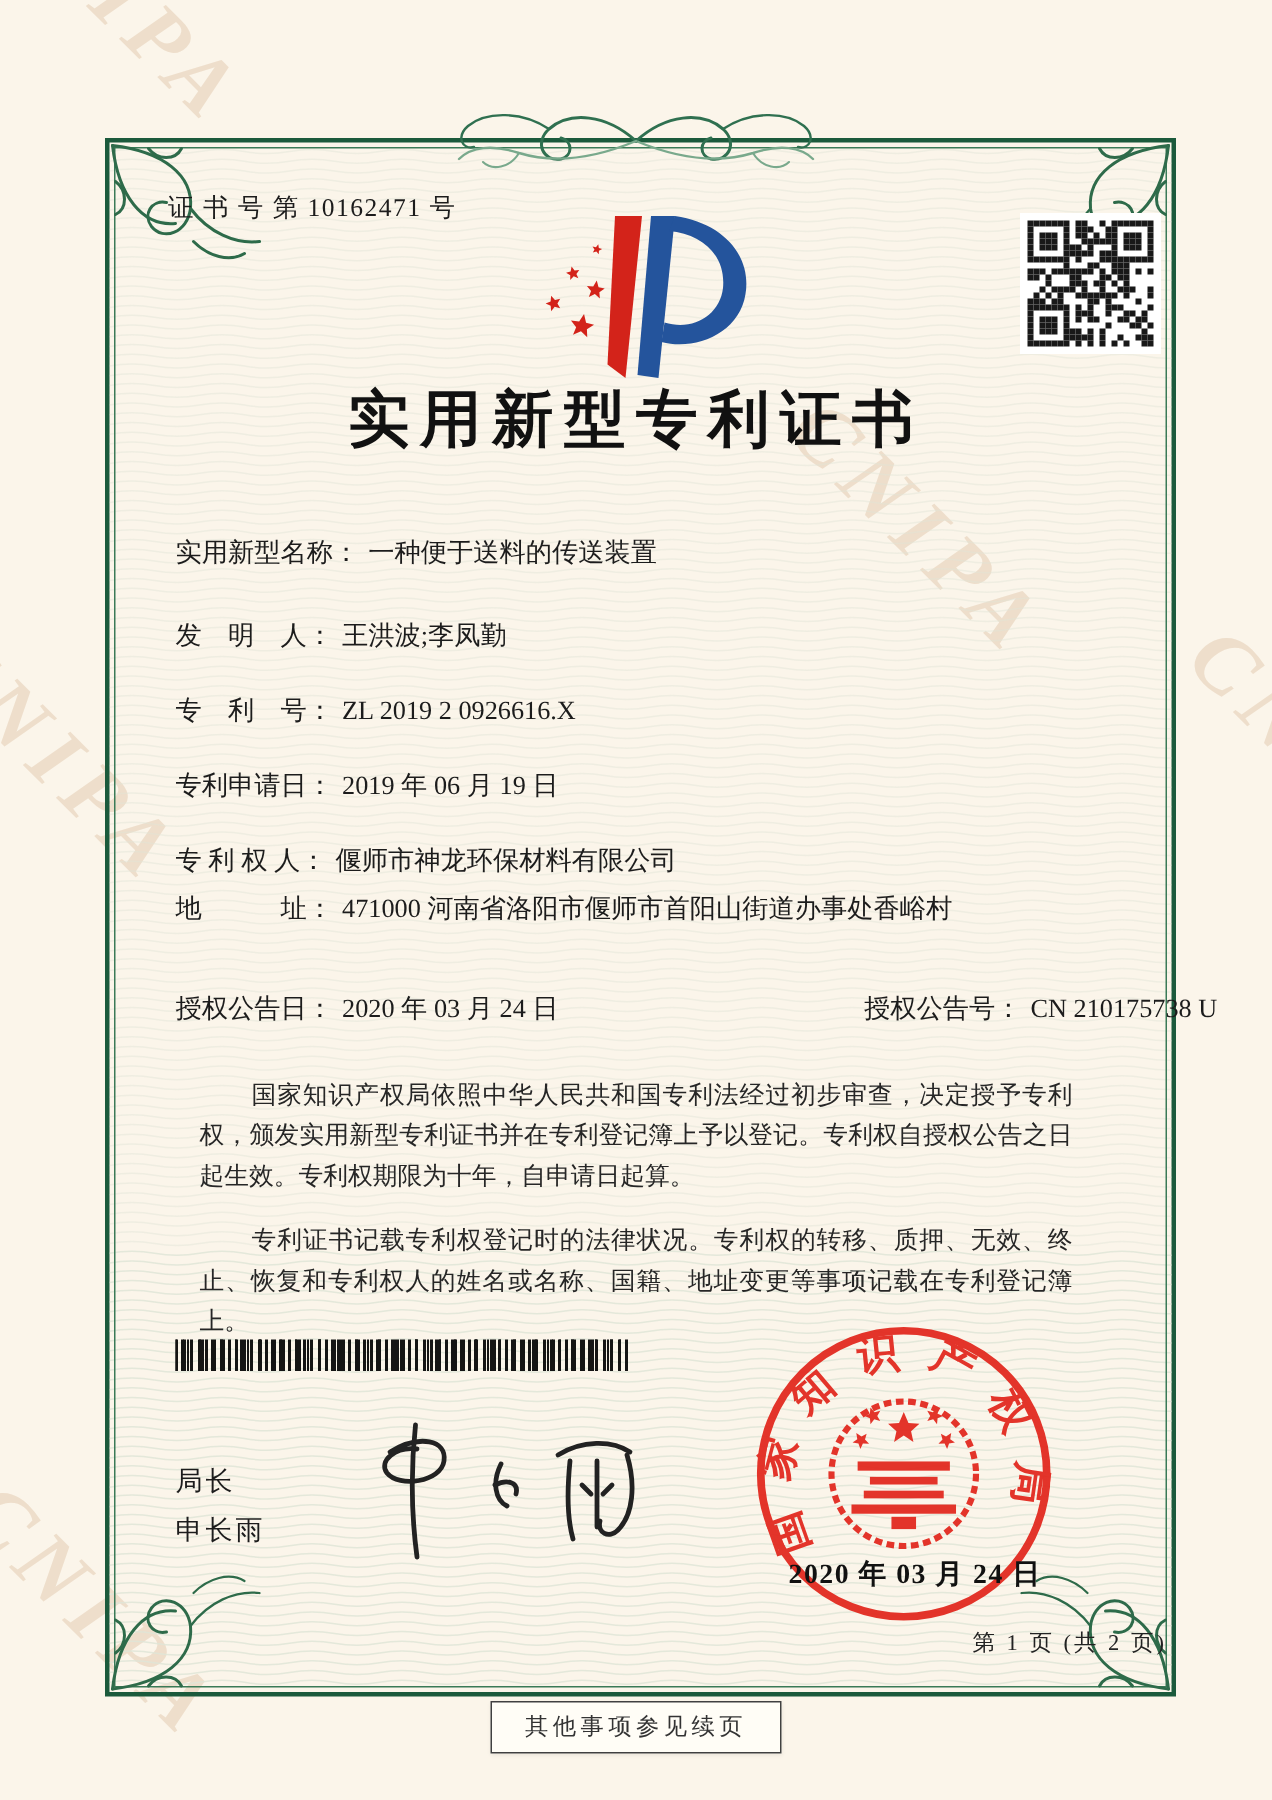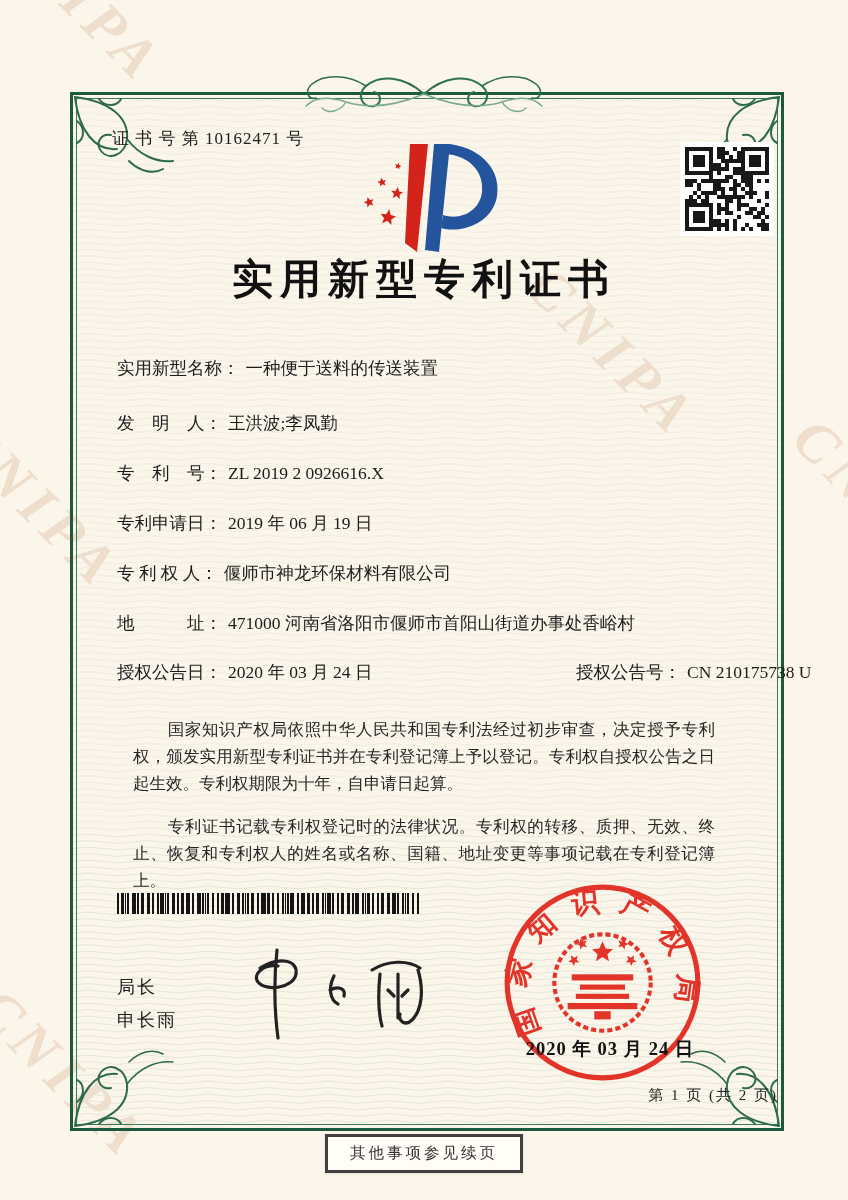--- a/index.html
+++ b/index.html
@@ -54,21 +54,21 @@
   }
   #director-title{left:117px;top:975px;font-size:18px;letter-spacing:2px;}
   #director-name{left:117px;top:1008px;font-size:18px;letter-spacing:2px;}
   #signature{left:222px;top:938px;width:235px;height:108px;}
   #signature path{stroke:#222;stroke-width:3.2;fill:none;stroke-linecap:round;}
   #seal{left:500px;top:880px;width:205px;height:205px;opacity:.93;}
   #seal-date{left:510px;top:1036px;width:200px;text-align:center;font-size:18.5px;letter-spacing:1px;color:#111;font-weight:bold;}
   #page-info{left:70px;top:1086px;width:708px;text-align:right;font-size:15px;letter-spacing:2px;color:#222;}
   #continuation{left:70px;top:1134px;width:708px;text-align:center;}
   #continuation span{
-    display:inline-block;background:#fffdf6;border:3px solid #404040;
+    display:inline-block;background:#fffdf6;border:1px solid #404040;
     box-shadow:0 1px 3px rgba(0,0,0,.08);padding:6px 22px;font-size:15.5px;letter-spacing:3px;color:#333;
   }
 </style>
 </head>
 <body>
 
 <div id="page">
 
   <span class="wm" style="left:-28px;top:-36px;">CNIPA</span>
   <span class="wm" style="left:506px;top:318px;">CNIPA</span>
@@ -754,21 +754,21 @@
   </div>
   <div class="field-row" style="top:461px;">
     <span class="field-label">专　利　号：</span><span class="field-value">ZL 2019 2 0926616.X</span>
   </div>
   <div class="field-row" style="top:511px;">
     <span class="field-label">专利申请日：</span><span class="field-value">2019 年 06 月 19 日</span>
   </div>
   <div class="field-row" style="top:561px;">
     <span class="field-label">专 利 权 人：</span><span class="field-value">偃师市神龙环保材料有限公司</span>
   </div>
-  <div class="field-row" style="top:611px;">
+  <div class="field-row" style="top:593px;">
     <span class="field-label">地　　　址：</span><span class="field-value">471000 河南省洛阳市偃师市首阳山街道办事处香峪村</span>
   </div>
   <div class="field-row" style="top:660px;">
     <span class="field-label">授权公告日：</span><span class="field-value">2020 年 03 月 24 日</span>
     <span id="row-grant-no">
       <span class="field-label">授权公告号：</span><span class="field-value">CN 210175738 U</span>
     </span>
   </div>
 
   <div class="abs content" id="paragraphs">

